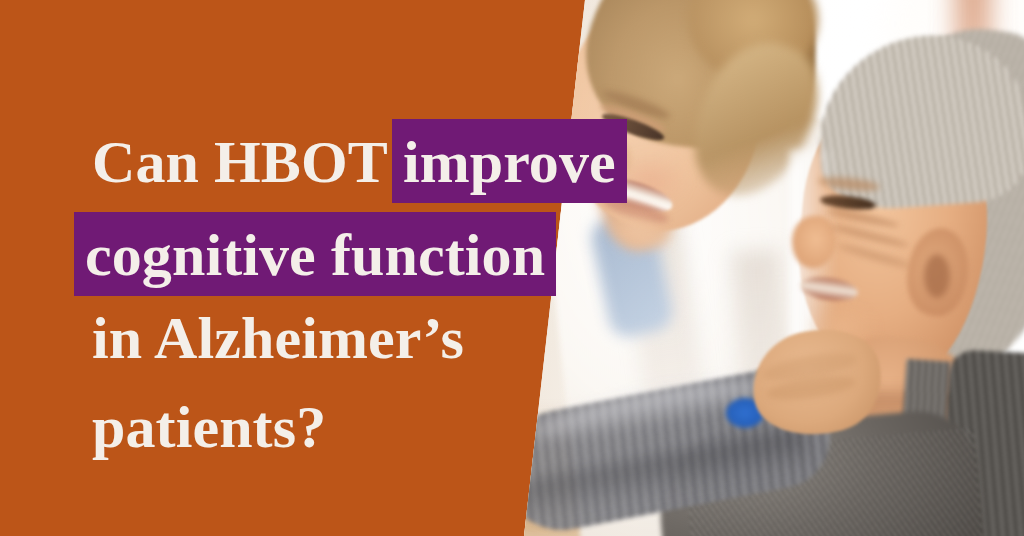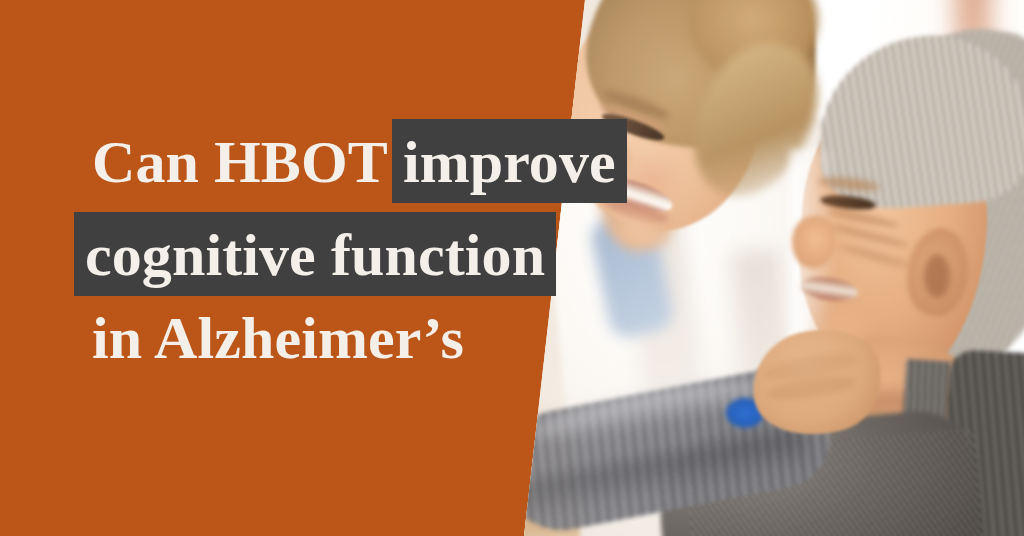--- a/index.html
+++ b/index.html
@@ -219,21 +219,21 @@
     white-space:nowrap;
   }
   .txt{
     font-family:"Liberation Serif",serif;
     font-weight:bold;
     font-size:60px;
     color:#F4EFE9;
     letter-spacing:.1px;
   }
   .hl{
-    background:#404040;
+    background:#701a75;
     padding:10px 11px 8px 11px;
     box-decoration-break:clone;
     -webkit-box-decoration-break:clone;
   }
   #line1{margin-left:18px;}
   #line2{margin-top:14px;}
   #line3{margin-left:18px;margin-top:4px;}
   #line4{margin-left:18px;margin-top:10px;}
 </style>
 </head>
@@ -305,15 +305,18 @@
     <div class="line" id="line1">
       <span class="txt">Can HBOT</span>
       <span class="txt hl">improve</span>
     </div>
     <div class="line" id="line2">
       <span class="txt hl">cognitive function</span>
     </div>
     <div class="line" id="line3">
       <span class="txt">in Alzheimer’s</span>
     </div>
+    <div class="line" id="line4">
+      <span class="txt">patients?</span>
+    </div>
   </div>
 
 </div>
 
 </body></html>

